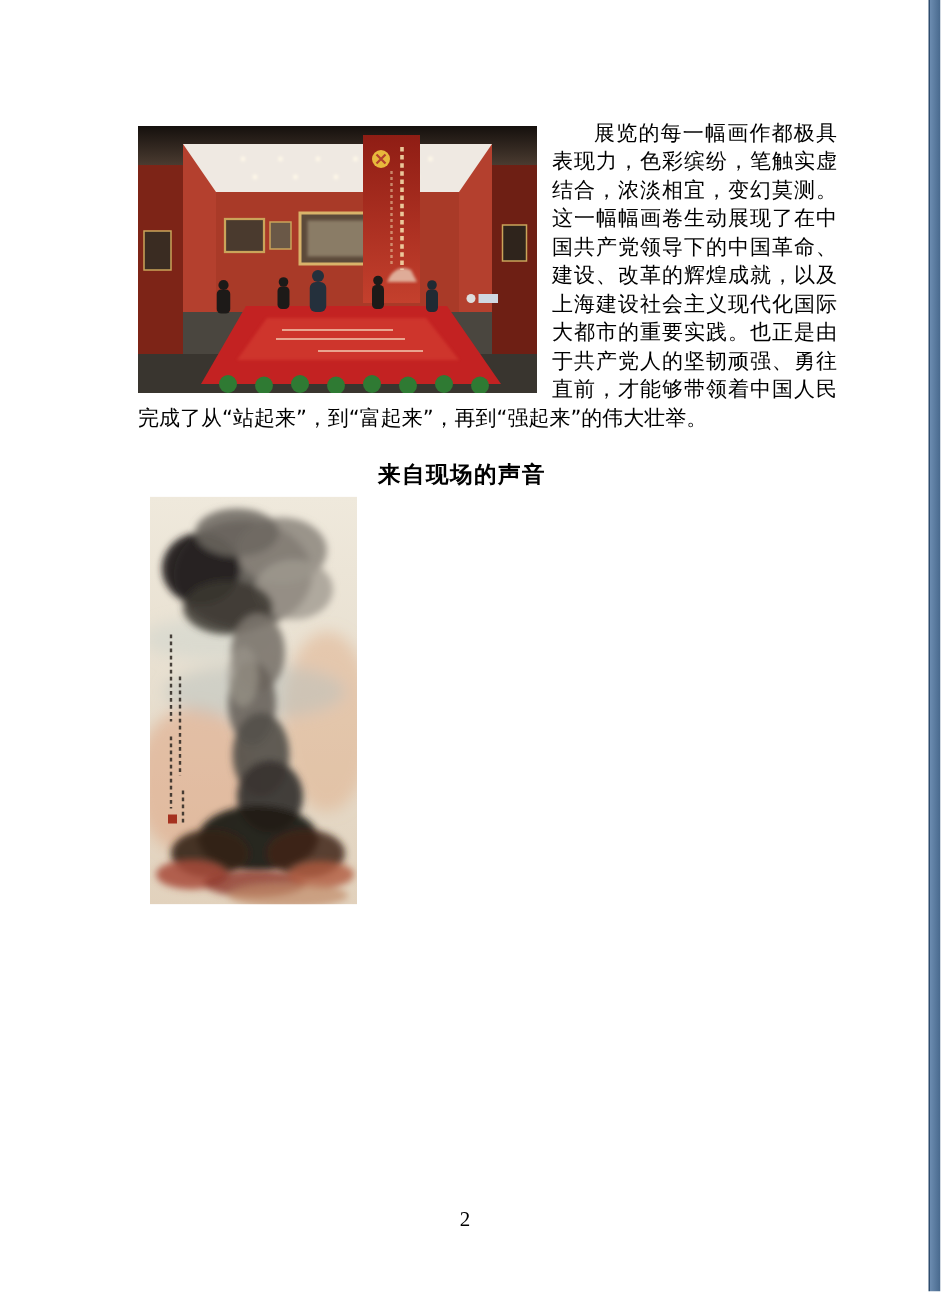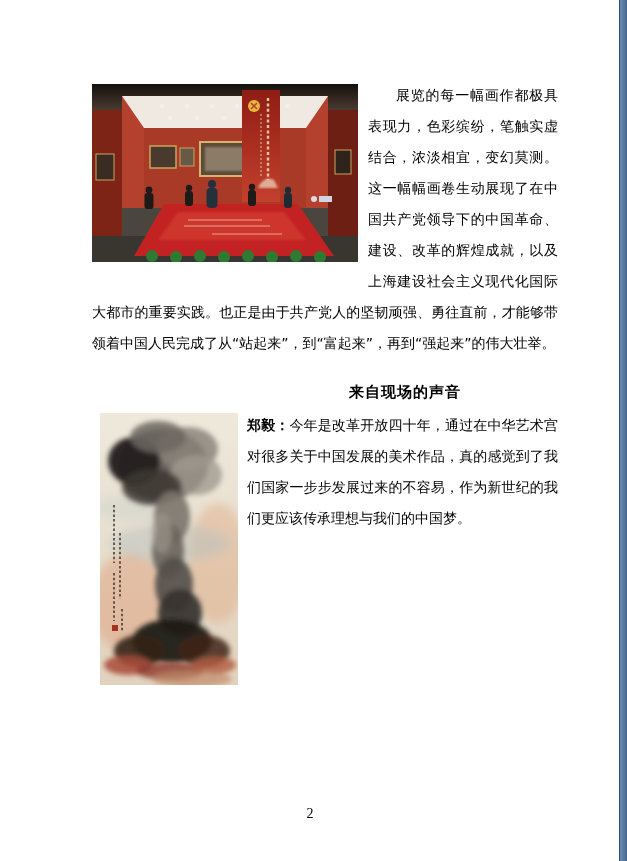--- a/index.html
+++ b/index.html
@@ -9,29 +9,29 @@
     font-family:"DejaVu Sans","Liberation Sans",sans-serif;
     color:#000;
   }
   .window-edge{
     position:absolute;top:0;right:0;width:7px;height:861px;
     background:linear-gradient(to right,#6c8cb0,#47688c);
     border-left:1px solid #2e4d6e;
   }
   .doc{
     position:absolute;left:92px;top:80px;width:466px;
-    font-size:14px;line-height:31px;text-align:justify;
+    font-size:14px;line-height:19px;text-align:justify;
   }
   .doc p{margin:0;text-indent:2em;}
   .photo{overflow:hidden;}
   .photo-a{float:left;width:266px;height:178px;margin:4px 10px 7px 0;}
   .photo-b{float:left;width:138px;height:272px;margin:3px 9px 4px 8px;}
   .voices-heading{
     margin:18px 0 2px 160px;
-    font-size:15px;font-weight:bold;text-align:center;
+    font-size:15px;font-weight:bold;text-align:left;
     text-indent:0;letter-spacing:1px;
   }
   .quote{text-indent:0 !important;}
   .quote b{font-weight:bold;}
   .page-number{
     position:absolute;left:0;top:806px;width:620px;text-align:center;
     font-family:"Liberation Serif","DejaVu Serif",serif;font-size:14px;
   }
 </style>
 </head>
@@ -211,19 +211,18 @@
         <g stroke="#2c2620" stroke-width="1.6" stroke-dasharray="2.5 2.2" opacity="0.85">
           <line x1="14" y1="92" x2="14" y2="150"></line>
           <line x1="20" y1="120" x2="20" y2="186"></line>
           <line x1="14" y1="160" x2="14" y2="208"></line>
           <line x1="22" y1="196" x2="22" y2="218"></line>
         </g>
         <rect x="12" y="212" width="6" height="6" fill="#a5311f"></rect>
       </svg>
     </div>
 
-    <p class="quote"><b>郑毅：</b><span>今年是改革开放四十年，通过在中华艺术宫对很多关于中国发展的美术作品，真的感觉到了我们国家一步步发展过来的不容易，作为新世纪的我们更应该传承理想与我们的中国梦。</span></p>
   </div>
 </div>
 
 <div class="page-number">2</div>
 
 <div class="window-edge"></div>
 
 </body></html>

